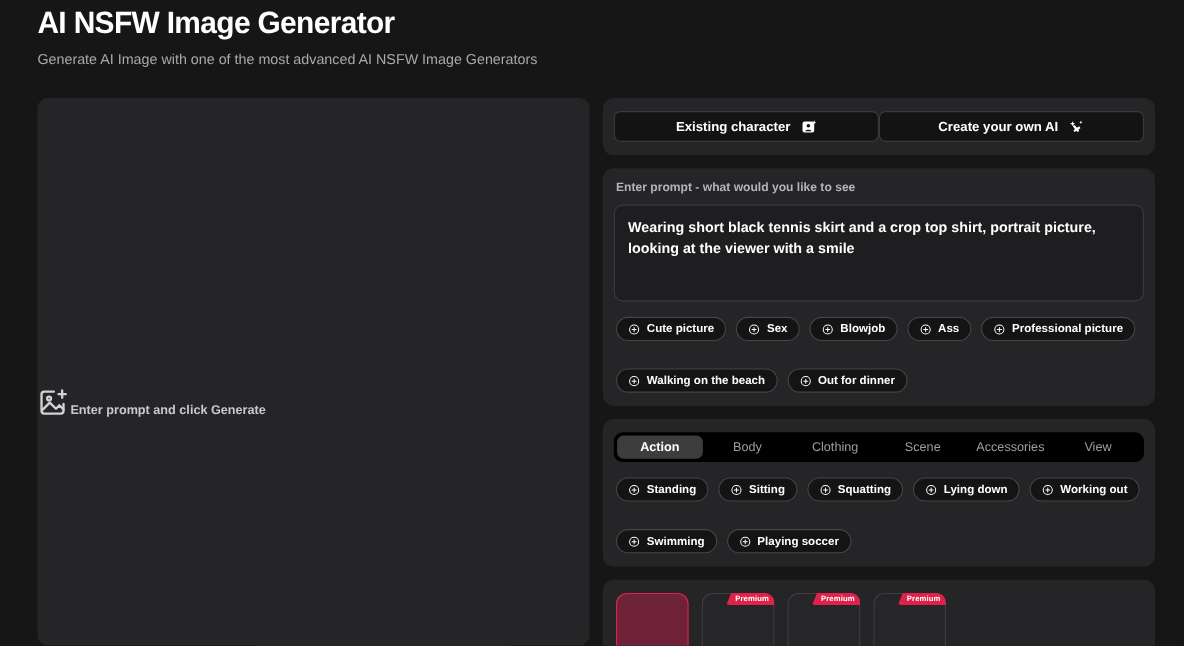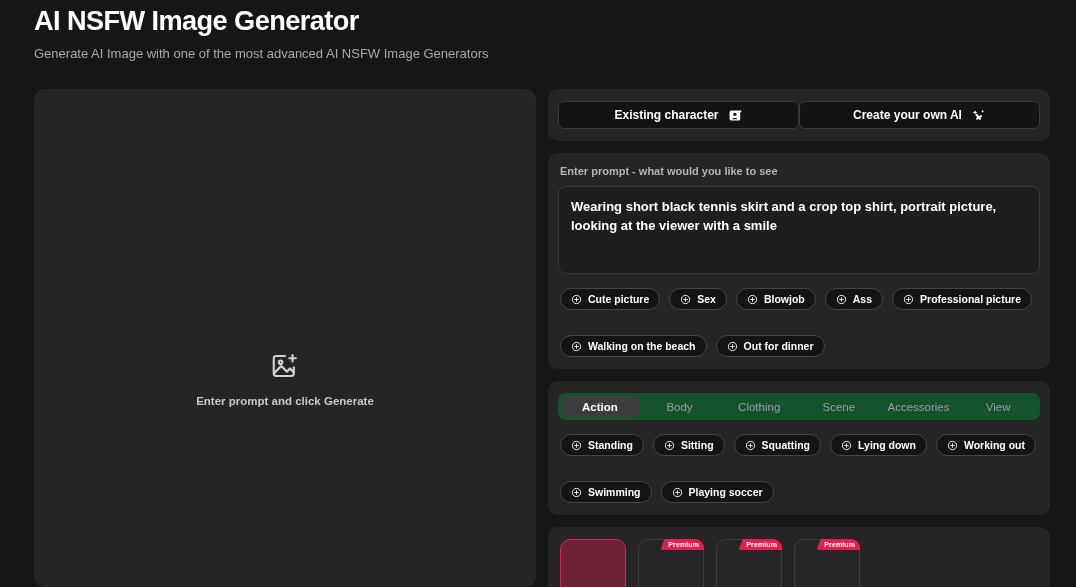--- a/index.html
+++ b/index.html
@@ -23,21 +23,21 @@
   }
 
   
   .preview-panel {
     position: absolute; left: 34px; top: 89px;
     width: 502px; height: 498px;
     background: #252527; border-radius: 10px;
   }
   .preview-empty {
     position: absolute; left: 0; right: 0; top: 262px;
-    display: flex; flex-direction: column; align-items: center;
+    display: flex; flex-direction: row; align-items: center;
   }
   .preview-empty svg { display: block; }
   .preview-empty-text {
     margin-top: 14px; font-size: 11.5px; font-weight: 700; color: #c9c9cc;
   }
 
   
   .right-col {
     position: absolute; left: 548px; top: 89px;
     width: 502px;
@@ -79,21 +79,21 @@
     height: 22px; padding: 0 10px; border-radius: 11px;
     background: #141415; border: 1px solid #45454a;
     display: inline-flex; align-items: center; gap: 6px;
     color: #ffffff; font-size: 10.5px; font-weight: 700;
     cursor: pointer; white-space: nowrap;
   }
   .chip svg { display: block; }
 
   
   .tabs {
-    display: flex; background: #14532d; border-radius: 8px;
+    display: flex; background: #000000; border-radius: 8px;
     padding: 3px; gap: 2px;
   }
   .tab {
     flex: 1; height: 21px; border-radius: 6px;
     display: flex; align-items: center; justify-content: center;
     font-size: 11.5px; color: #9d9da2; cursor: pointer; white-space: nowrap;
   }
   .tab.active { background: #3d3d3f; color: #ffffff; font-weight: 700; }
 
   

